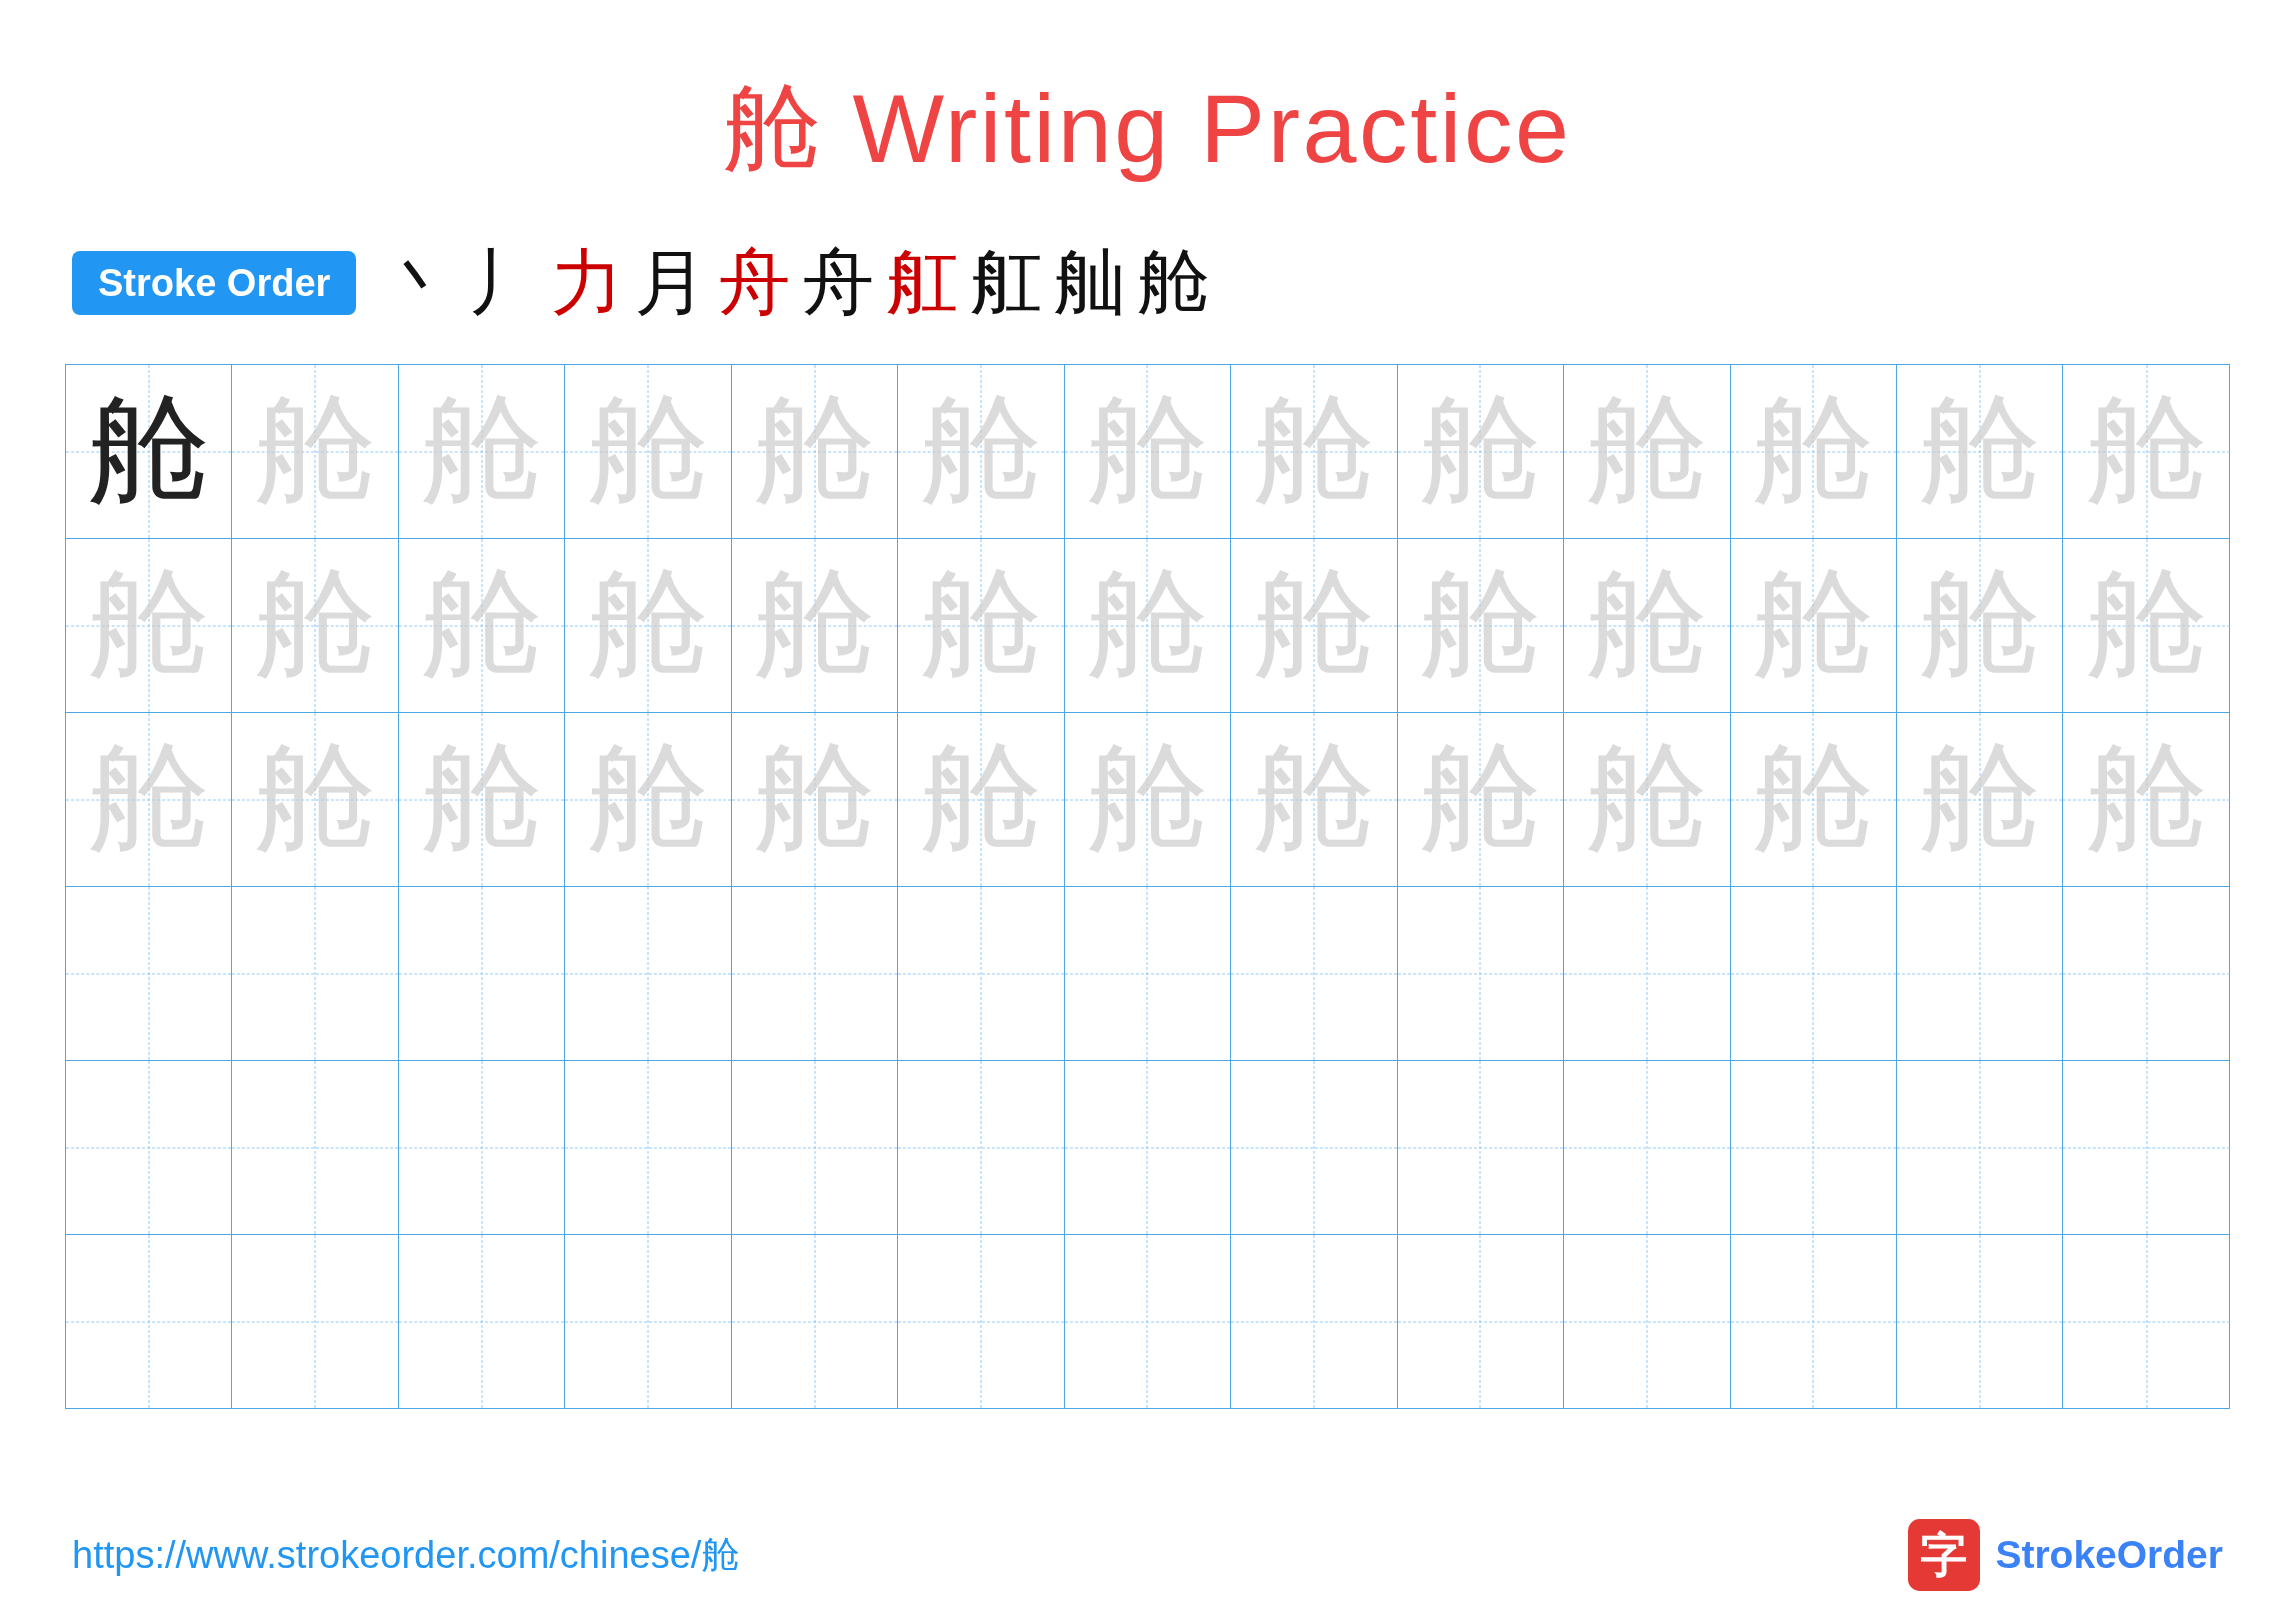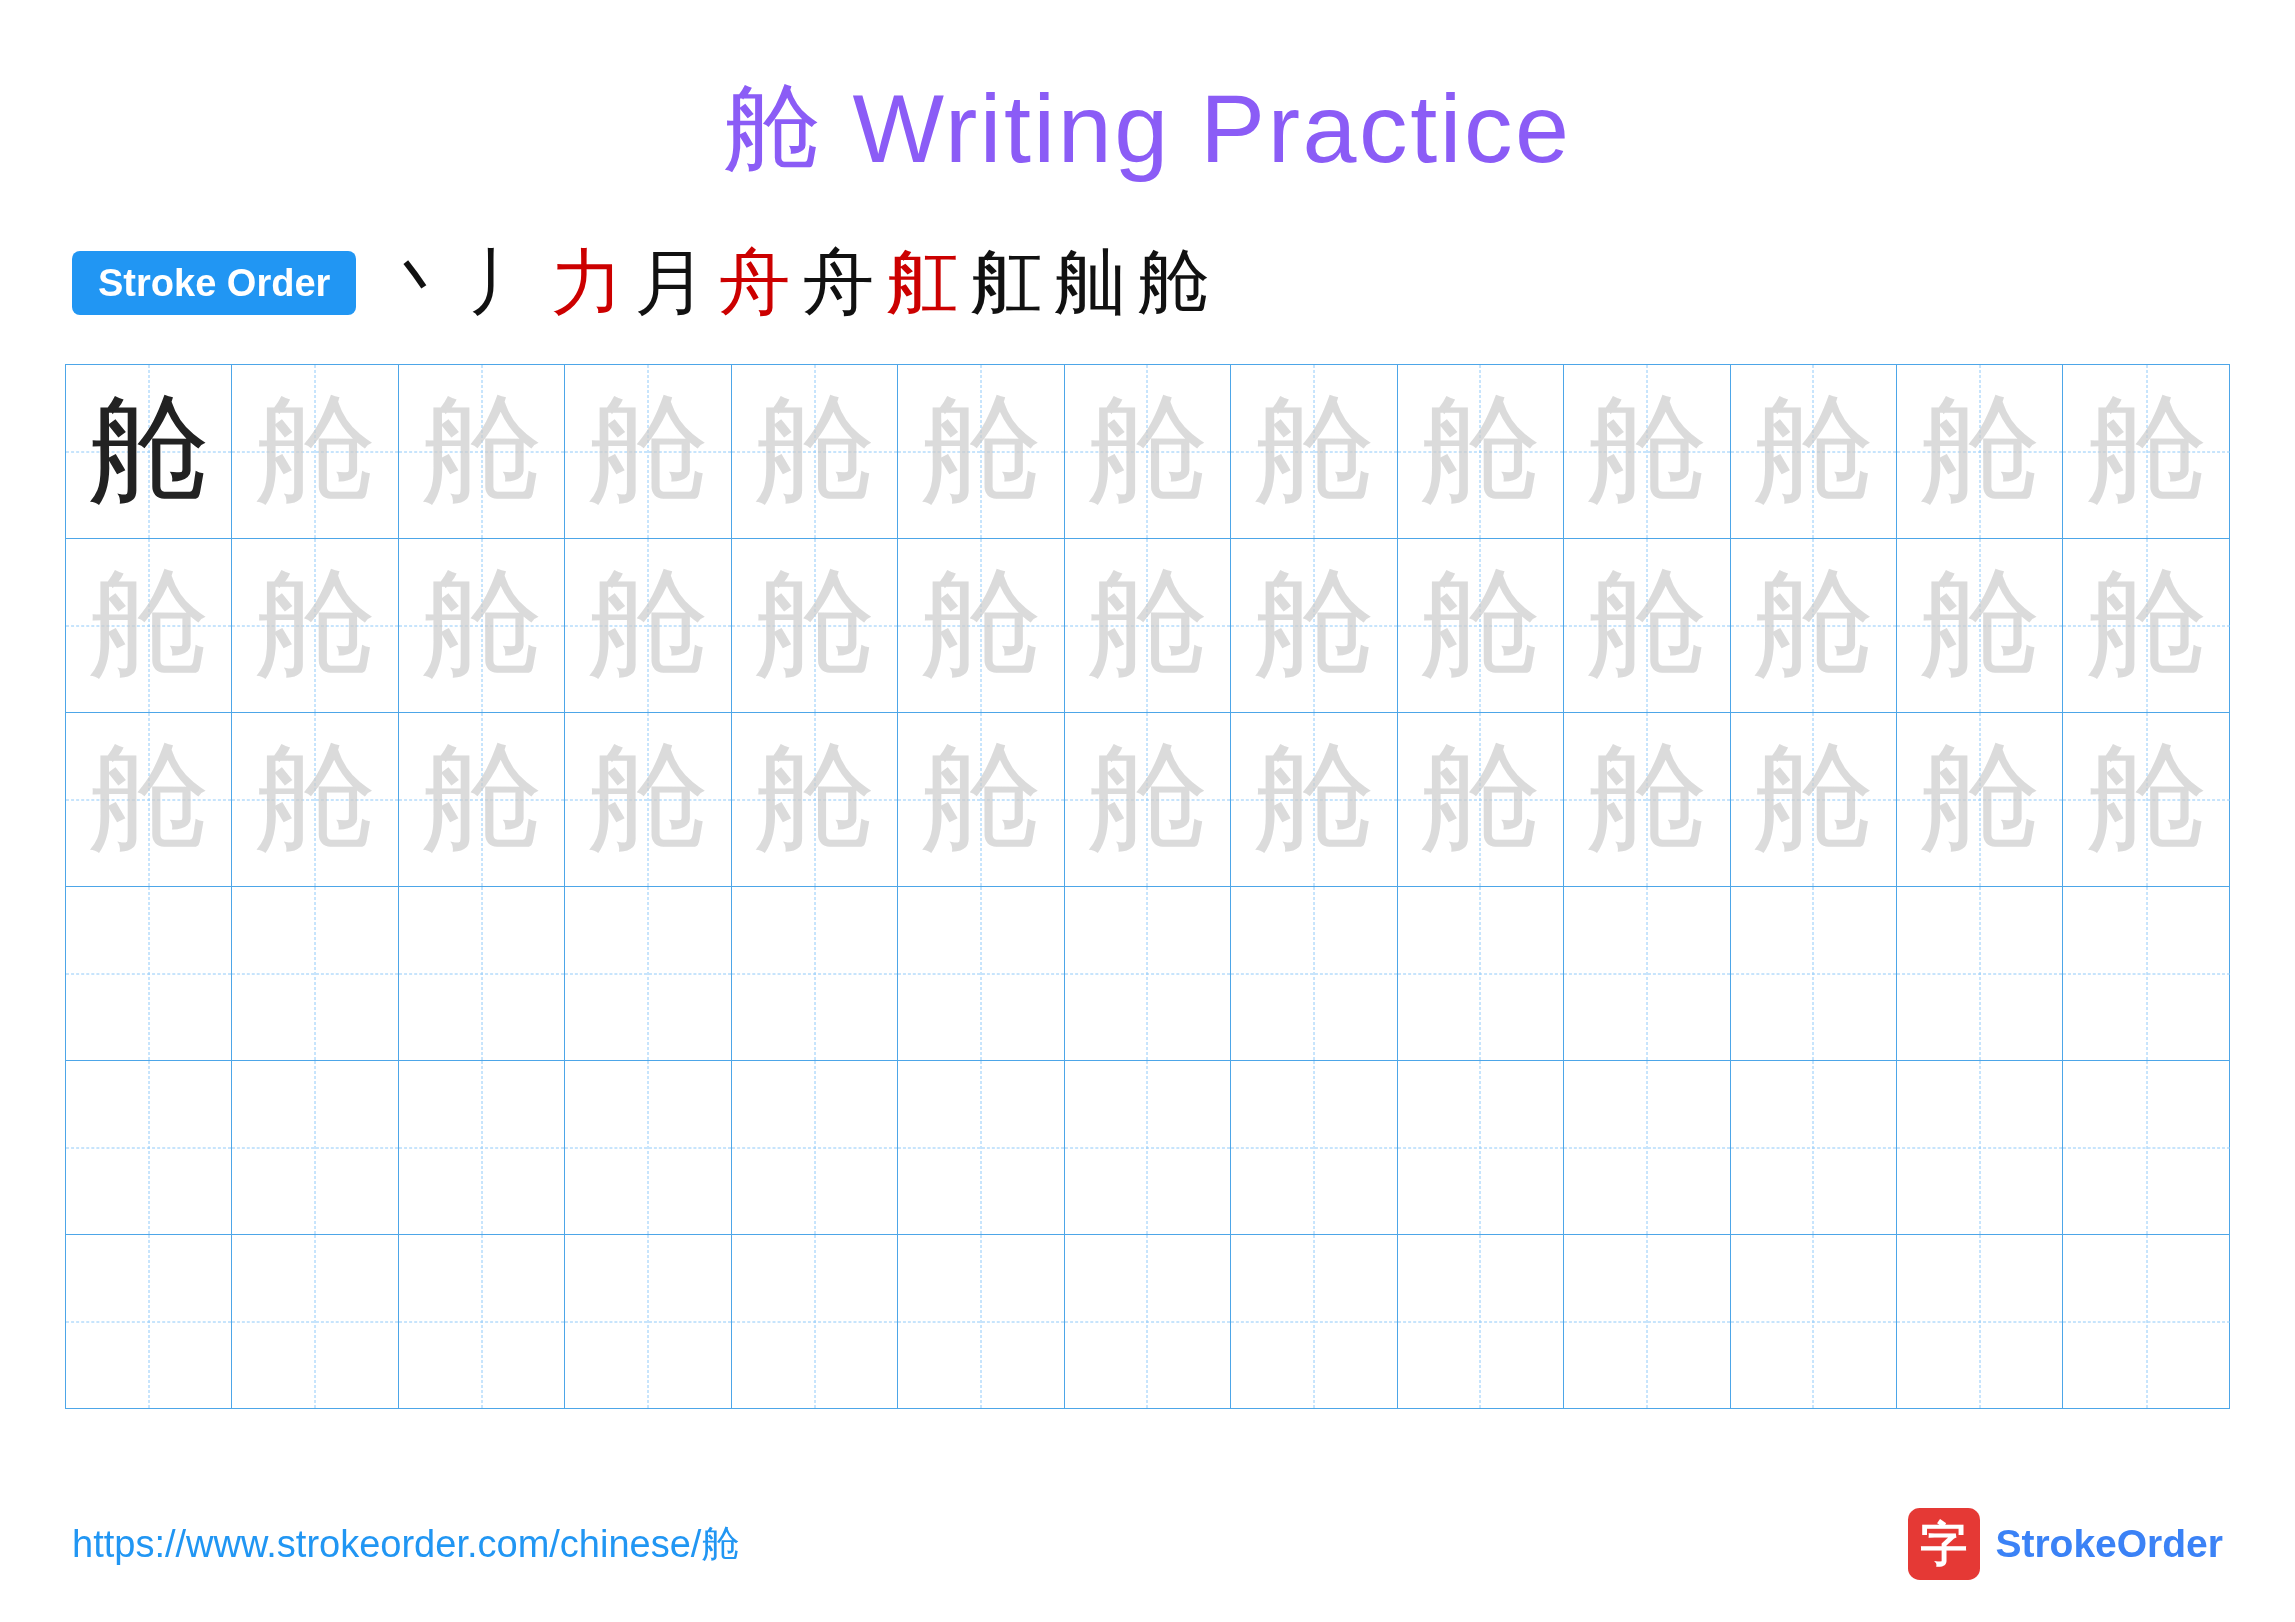--- a/index.html
+++ b/index.html
@@ -15,21 +15,21 @@
 
     
     .title-area {
       text-align: center;
       padding-top: 65px;
       padding-bottom: 39px;
     }
     .title-text {
       font-size: 97px;
       font-weight: 500;
-      color: #8b5cf6;
+      color: #ef4444;
       font-family: Arial, sans-serif;
       letter-spacing: 2.6px;
     }
 
     
     .stroke-order-row {
       display: flex;
       align-items: center;
       padding-left: 72px;
       margin-bottom: 33px;
@@ -120,21 +120,21 @@
       color: #222222;
     }
     .cell-char-light {
       color: #cccccc;
       opacity: 0.7;
     }
 
     
     .bottom-section {
       position: absolute;
-      bottom: 42px;
+      bottom: 31px;
       left: 0; right: 0;
       display: flex;
       align-items: center;
       justify-content: space-between;
       padding: 0 72px;
     }
 
     .bottom-url {
       font-size: 38px;
       color: #2196F3;

